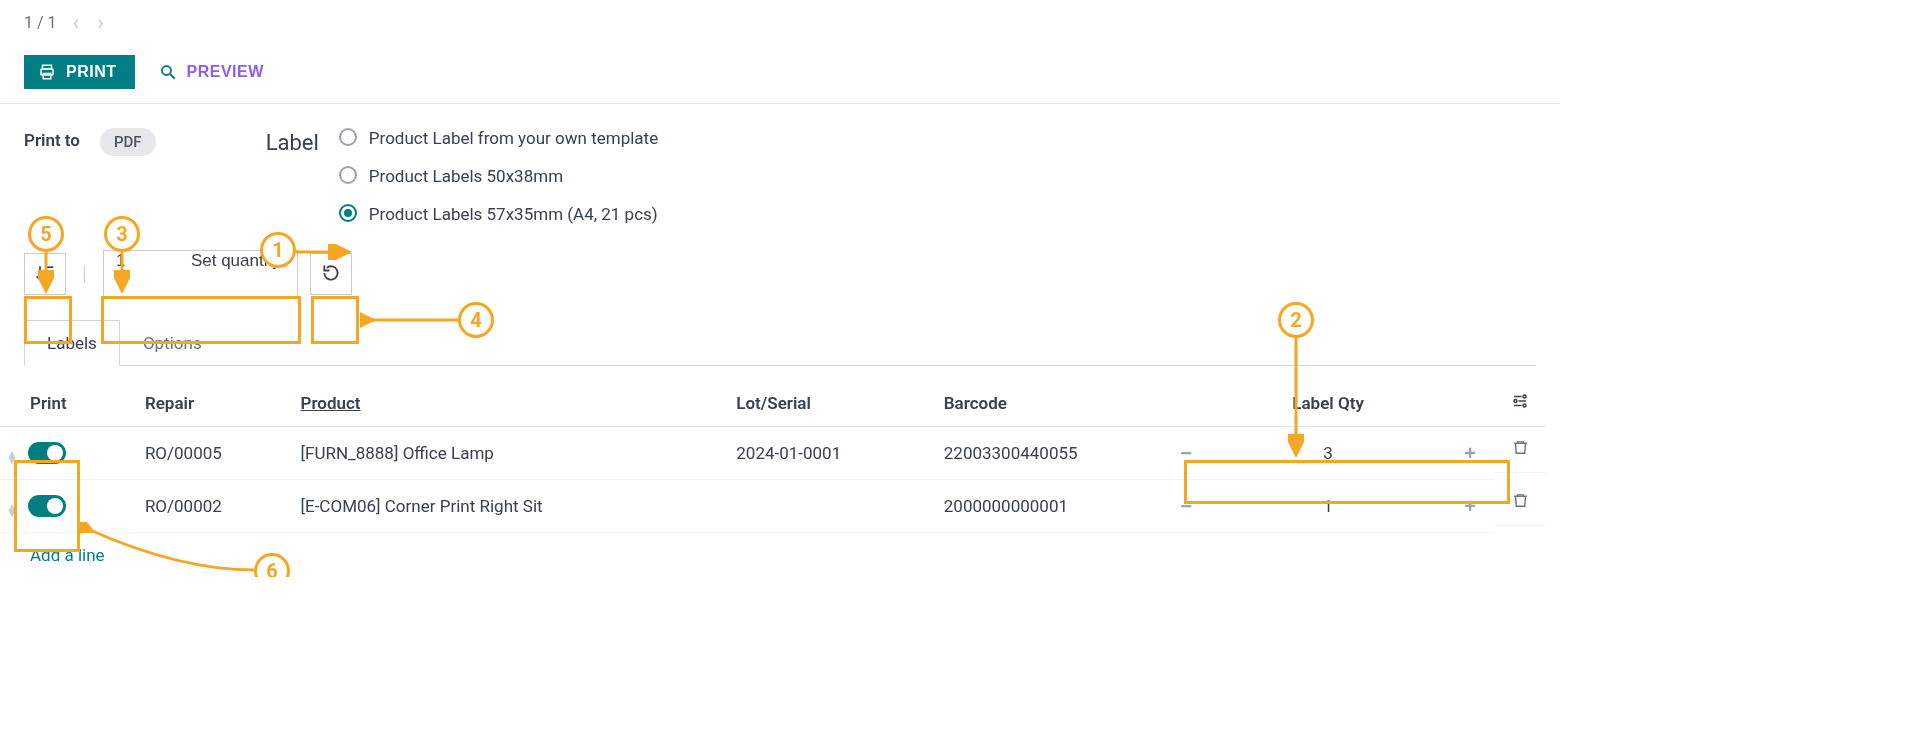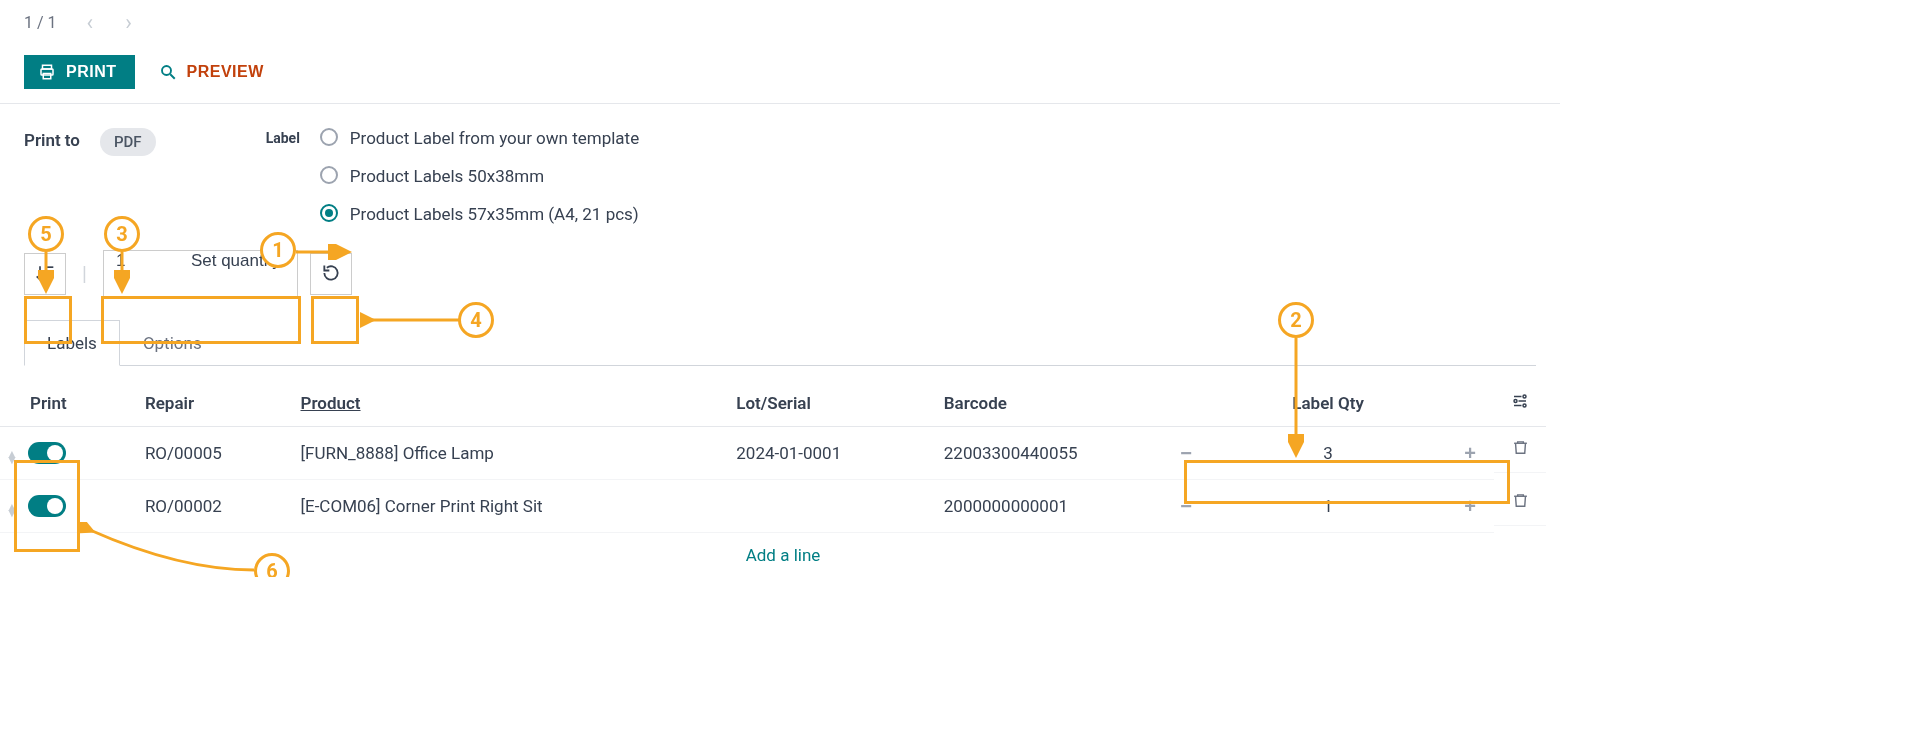--- a/index.html
+++ b/index.html
@@ -5,36 +5,36 @@
   * { box-sizing: border-box; margin: 0; padding: 0; }
   body { font-family: -apple-system, BlinkMacSystemFont, "Segoe UI", Roboto, sans-serif; font-size: 16px; color: #374151; background: #fff; }
   .container { width: 1560px; position: relative; }
 
   
   .breadcrumb-row { display: flex; align-items: center; justify-content: space-between; padding: 10px 24px 14px 24px; }
   .breadcrumb { font-size: 24px; display: flex; gap: 8px; align-items: baseline; }
   .breadcrumb .root { color: #017e84; font-weight: 500; }
   .breadcrumb .sep { color: #9ca3af; }
   .breadcrumb .leaf { color: #6b7280; font-weight: 400; }
-  .pager { display: flex; align-items: center; gap: 28px; color: #6b7280; font-size: 16px; }
+  .pager { display: flex; align-items: center; gap: 14px; color: #6b7280; font-size: 16px; }
   .pager .arrow { font-size: 22px; color: #c7cdd4; cursor: pointer; padding: 0 2px; }
 
   
   .toolbar { display: flex; align-items: center; gap: 24px; padding: 6px 24px 14px 24px; border-bottom: 1px solid #e5e7eb; }
   .btn-primary { background: #017e84; color: #fff; border: none; padding: 8px 18px 8px 14px; font-size: 16px; font-weight: 600; letter-spacing: 0.5px; display: flex; align-items: center; gap: 10px; cursor: pointer; }
-  .btn-link { background: none; border: none; color: #c2410c; font-size: 16px; font-weight: 600; letter-spacing: 0.5px; display: flex; align-items: center; gap: 10px; cursor: pointer; }
+  .btn-link { background: none; border: none; color: #8b5cf6; font-size: 16px; font-weight: 600; letter-spacing: 0.5px; display: flex; align-items: center; gap: 10px; cursor: pointer; }
   .icon { display: inline-flex; }
 
   
   .form-area { padding: 24px 24px 10px 24px; }
   .form-row { display: flex; align-items: flex-start; gap: 20px; }
   .field-label { font-weight: 600; color: #374151; font-size: 17px; padding-top: 2px; }
   .badge-pdf { background: #e5e7eb; color: #4b5563; padding: 5px 14px; border-radius: 16px; font-size: 15px; font-weight: 500; }
   .label-col { margin-left: 90px; }
-  .label-title { font-weight: 700; font-size: 14px; color: #374151; padding-top: 2px; }
+  .label-title { font-weight: 400; font-size: 22px; color: #374151; padding-top: 2px; }
   .radio-options { display: flex; flex-direction: column; gap: 18px; }
   .radio-item { display: flex; align-items: flex-start; gap: 12px; cursor: pointer; }
   .radio-circle { width: 18px; height: 18px; border: 2px solid #9ca3af; border-radius: 50%; flex-shrink: 0; position: relative; }
   .radio-circle.selected { border-color: #017e84; }
   .radio-circle.selected::after { content: ''; position: absolute; width: 8px; height: 8px; background: #017e84; border-radius: 50%; top: 3px; left: 3px; }
   .radio-label { font-size: 17px; color: #374151; }
 
   
   .qty-row { display: flex; align-items: center; gap: 12px; padding: 16px 24px 8px 24px; position: relative; }
   .sort-btn { width: 42px; height: 42px; border: 1px solid #ccc; background: #fff; display: flex; align-items: center; justify-content: center; cursor: pointer; }
@@ -68,21 +68,21 @@
   th.col-gear { width: 50px; text-align: center; }
   td { padding: 12px 10px; font-size: 17px; color: #374151; border-bottom: 1px solid #f3f4f6; vertical-align: middle; }
   td.col-print { padding-left: 6px; }
   .row-handle { color: #c7cdd4; font-size: 12px; cursor: grab; display: inline-flex; flex-direction: column; line-height: 6px; margin-right: 6px; }
   .toggle { width: 38px; height: 22px; background: #017e84; border-radius: 11px; position: relative; display: inline-block; cursor: pointer; vertical-align: middle; }
   .toggle::after { content: ''; position: absolute; width: 16px; height: 16px; background: #fff; border-radius: 50%; top: 3px; right: 3px; }
   .qty-cell { display: flex; align-items: center; justify-content: space-between; gap: 8px; }
   .qty-btn { width: 28px; height: 28px; display: flex; align-items: center; justify-content: center; color: #9ca3af; font-size: 20px; font-weight: 700; cursor: pointer; background: none; border: none; }
   .qty-val { flex: 1; text-align: center; font-size: 17px; }
   .trash { color: #6b7280; cursor: pointer; display: flex; justify-content: center; }
-  .add-line td { color: #017e84; cursor: pointer; padding-left: 30px; border-bottom: none; text-align: center; }
+  .add-line td { color: #017e84; cursor: pointer; padding-left: 30px; border-bottom: none; }
 </style>
 </head>
 <body>
 
 <div class="container">
 
   <div class="breadcrumb-row">
     <div class="pager">
       <span>1 / 1</span>
       <span class="arrow">‹</span>

